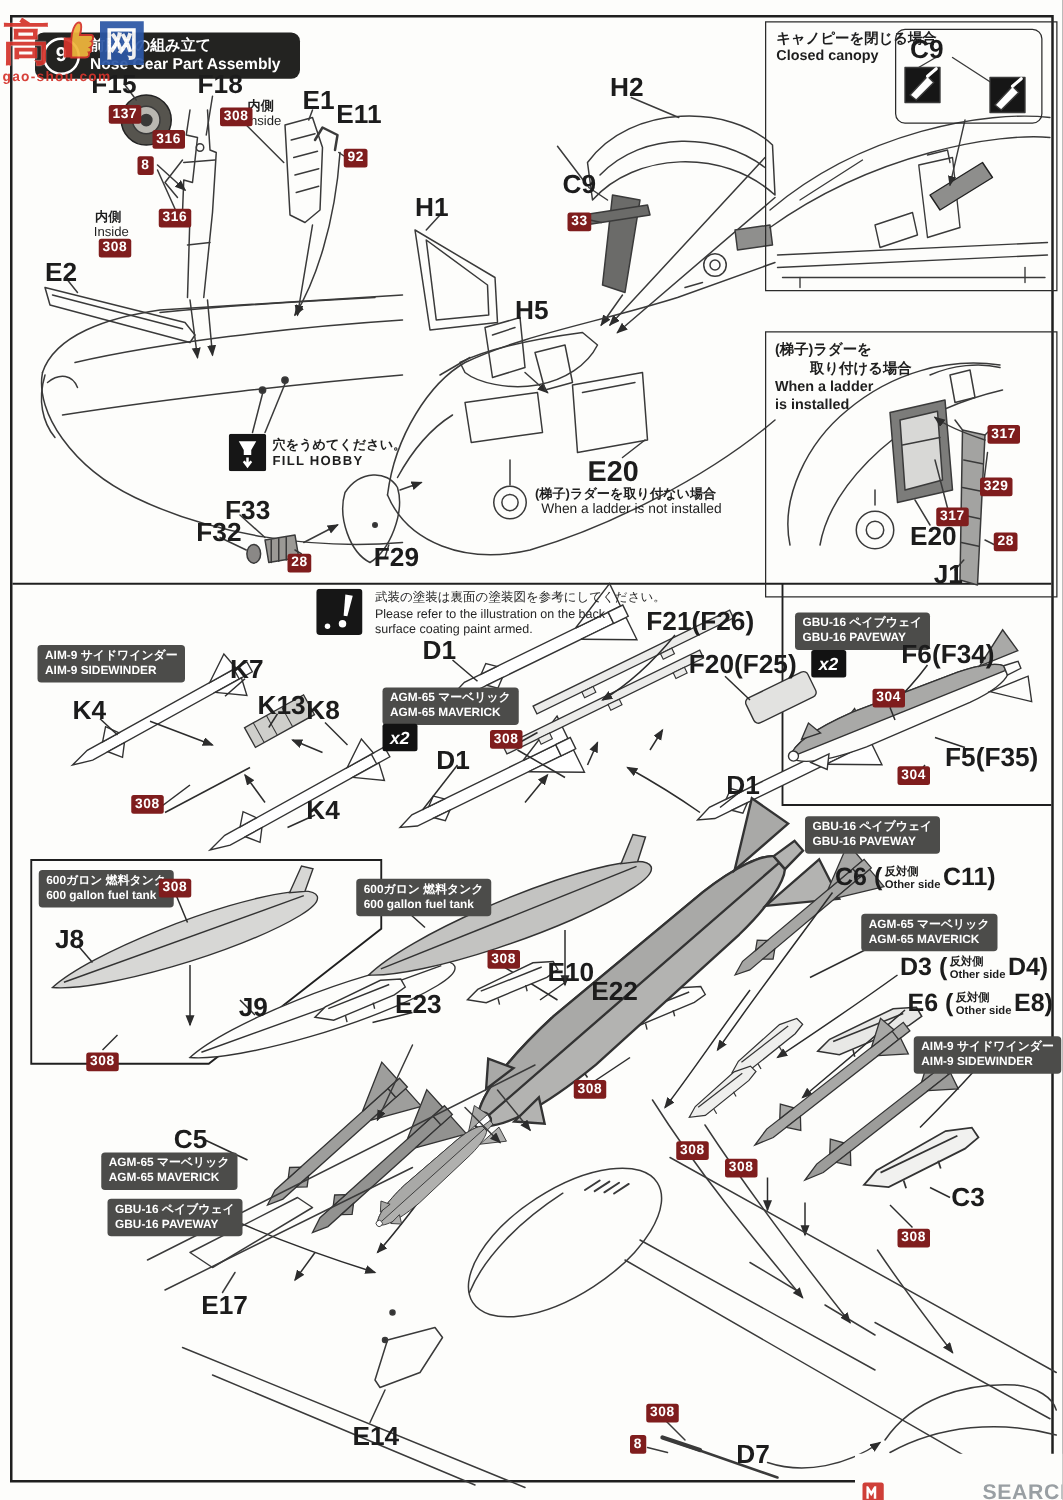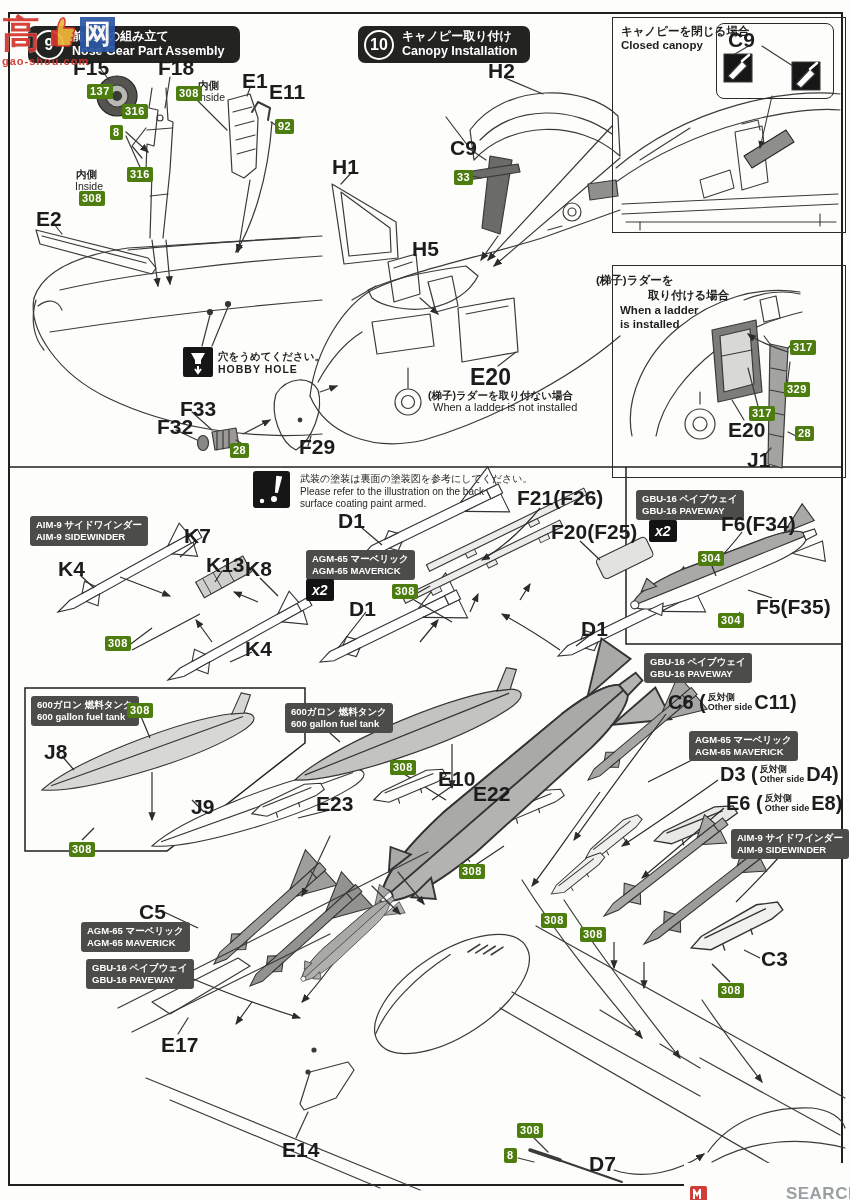--- a/index.html
+++ b/index.html
@@ -3,21 +3,21 @@
 <meta charset="utf-8">
 <style>
   html,body{margin:0;padding:0;background:#888;}
   .page{position:relative;width:850px;height:1200px;background:#fdfdfb;overflow:hidden;
         font-family:"Liberation Sans","DejaVu Sans",sans-serif;color:#1e1e1e;}
   .art{position:absolute;left:0;top:0;}
   
   .pl{position:absolute;font-weight:bold;font-size:21px;line-height:1;white-space:nowrap;color:#1c1c1c;}
   .pl.big{font-size:23px;}
   
-  .bdg{position:absolute;background:#4d7c0f;color:#fff;font-weight:bold;font-size:11px;line-height:1;
+  .bdg{position:absolute;background:#7f1d1d;color:#fff;font-weight:bold;font-size:11px;line-height:1;
        padding:2px 3px;border-radius:2px;white-space:nowrap;letter-spacing:.5px;text-align:right;}
   
   .tag{position:absolute;background:#4c4c4a;color:#fff;font-weight:bold;font-size:9.5px;line-height:1.25;
        padding:3px 6px;border-radius:3px;white-space:nowrap;}
   .x2{position:absolute;background:#121212;color:#fff;font-weight:bold;font-size:14px;line-height:1;
       padding:4px 6px;border-radius:2px;font-style:italic;}
   
   .hdr{position:absolute;background:#232321;border-radius:7px;color:#fff;display:flex;align-items:center;
        gap:8px;padding:3px 10px 3px 6px;height:37px;box-sizing:border-box;}
   .hdr .circ{width:26px;height:26px;border:2.5px solid #fff;border-radius:50%;display:flex;align-items:center;
@@ -446,27 +446,20 @@
   <div class="wm-site">gao-shou.com</div>
 </div>
 
 <div class="hdr" style="left:28px;top:26px;width:212px;">
   <span class="circ">9</span>
   <span class="tt">
     <span class="jp">前脚部の組み立て</span>
     <span class="en">Nose Gear Part Assembly</span>
   </span>
 </div>
-<div class="hdr" style="left:358px;top:26px;width:172px;">
-  <span class="circ">10</span>
-  <span class="tt">
-    <span class="jp">キャノピー取り付け</span>
-    <span class="en">Canopy Installation</span>
-  </span>
-</div>
 
 <div class="icon-box" style="left:253px;top:471px;">
   <svg width="37" height="37">
         <rect x="0" y="0" width="37" height="37" rx="3" fill="#161616"></rect>
   <path d="M22,5 L28,5 L26,22 L23,22 Z" fill="#fff" transform="rotate(8 25 14)"></path>
   <circle cx="21" cy="28" r="3" fill="#fff"></circle>
         <circle cx="9" cy="30" r="2.2" fill="#fff"></circle>
       </svg>
 </div>
 <div class="paint-note" style="left:300px;top:473px;">武装の塗装は裏面の塗装図を参考にしてください。</div>
@@ -474,34 +467,34 @@
 <div class="paint-note" style="left:300px;top:498px;">surface coating paint armed.</div>
 
 
 <div class="frame-box" style="left:612px;top:17px;width:232px;height:214px;"></div>
 <div class="note-txt" style="left:621px;top:24px;">キャノピーを閉じる場合</div>
 <div class="note-txt" style="left:621px;top:38px;">Closed canopy</div>
 <div class="frame-box" style="left:716px;top:23px;width:116px;height:74px;border-radius:8px;"></div>
 <div class="pl" style="left:728px;top:29px;">C9</div>
 
 <div class="frame-box" style="left:612px;top:265px;width:232px;height:211px;"></div>
-<div class="note-txt" style="left:596px;top:273px;">(梯子)ラダーを</div>
+<div class="note-txt" style="left:620px;top:273px;">(梯子)ラダーを</div>
 <div class="note-txt" style="left:620px;top:288px;padding-left:28px;">取り付ける場合</div>
 <div class="note-txt" style="left:620px;top:303px;">When a ladder</div>
 <div class="note-txt" style="left:620px;top:317px;">is installed</div>
 
 <div class="icon-box" style="left:183px;top:347px;">
   <svg width="30" height="30">
         <rect width="30" height="30" rx="2" fill="#161616"></rect>
   <path d="M8,6 L22,6 L18,13 L18,17 L12,17 L12,13 Z" fill="#fff"></path>
   <path d="M15,19 L15,25 M12,22 L15,26 L18,22" stroke="#fff" stroke-width="2" fill="none"></path>
       </svg>
 </div>
 <div class="tiny" style="left:218px;top:350px;">穴をうめてください。</div>
-<div class="tiny" style="left:218px;top:363px;letter-spacing:1px;">HOBBY HOLE</div>
+<div class="tiny" style="left:218px;top:363px;letter-spacing:1px;">FILL HOBBY</div>
 
 <div class="tiny" style="left:198px;top:79px;">内側</div>
 <div class="tiny" style="left:197px;top:91px;font-weight:normal;">Inside</div>
 <div class="tiny" style="left:76px;top:168px;">内側</div>
 <div class="tiny" style="left:75px;top:180px;font-weight:normal;">Inside</div>
 
 <div class="tiny" style="left:428px;top:389px;">(梯子)ラダーを取り付ない場合</div>
 <div class="tiny" style="left:433px;top:401px;font-weight:normal;font-size:11px;">When a ladder is not installed</div>
 
 <div class="tag" style="left:30px;top:516px;">

